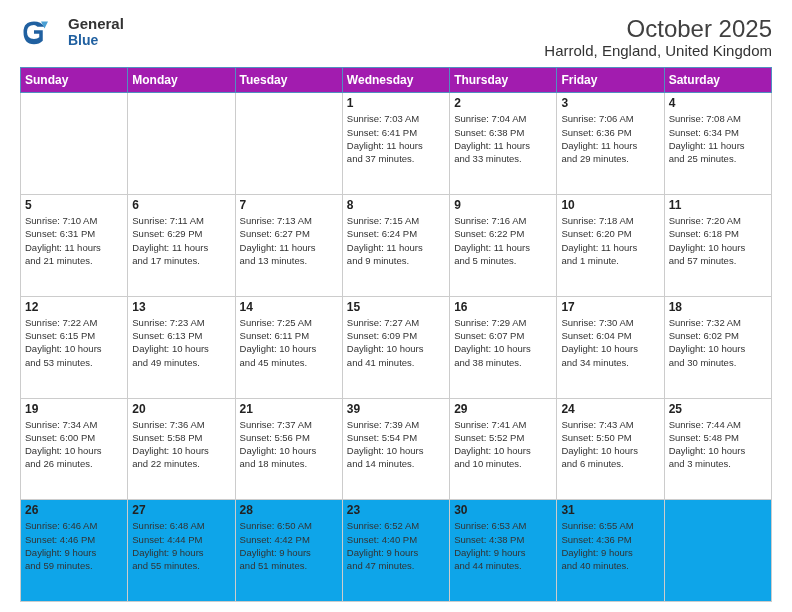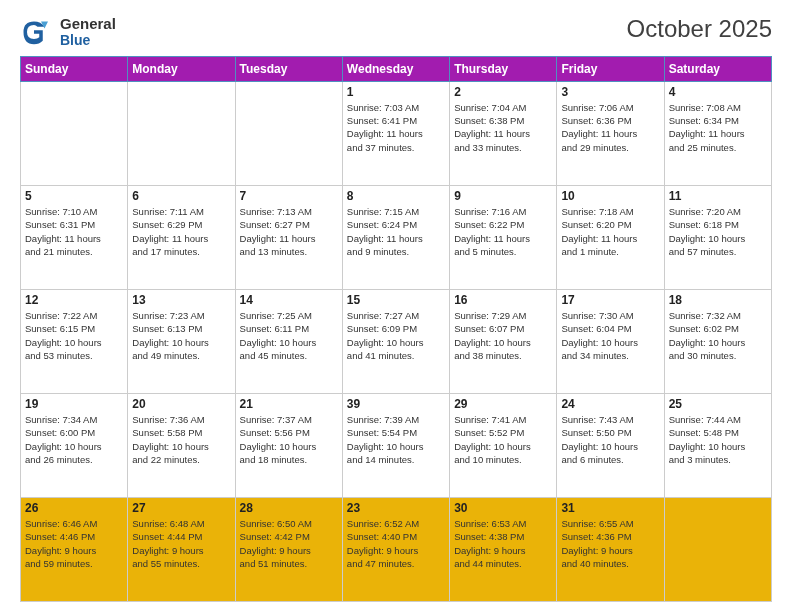--- a/index.html
+++ b/index.html
@@ -19,21 +19,21 @@
     }
     .header {
       display: flex;
       justify-content: space-between;
       align-items: flex-start;
       margin-bottom: 8px;
     }
     .logo {
       display: flex;
       align-items: center;
-      gap: 12px;
+      gap: 20px;
     }
     .logo-text {
       display: flex;
       flex-direction: column;
       line-height: 1.1;
     }
     .logo-general {
       font-size: 15px;
       font-weight: bold;
       color: #333;
@@ -80,21 +80,21 @@
     .calendar tbody tr td {
       border: 1px solid #ccc;
       vertical-align: top;
       padding: 3px 4px;
       font-size: 10px;
       color: #333;
       height: 88px;
       background: #fff;
     }
     .calendar tbody tr:last-child td {
-      background: #eab308;
+      background: #0ea5e9;
     }
     .day-number {
       font-size: 12px;
       font-weight: bold;
       color: #222;
       display: block;
       margin-bottom: 2px;
     }
     .day-info {
       font-size: 9.5px;
@@ -115,20 +115,21 @@
         <path d="M4 16 Q4 4 16 4 Q24 4 28 10 L20 10 Q18 8 16 8 Q8 8 8 16 Q8 24 16 24 Q20 24 22 22 L22 18 L16 18 L16 14 L26 14 L26 26 Q22 30 16 30 Q4 30 4 16Z" fill="#2060a0"></path>
         <path d="M24 4 L32 4 L28 12 Z" fill="#4a9fd4"></path>
       </svg>
       <div class="logo-text">
         <span class="logo-general">General</span>
         <span class="logo-blue">Blue</span>
       </div>
     </div>
     <div class="title-block">
       <h1>October 2025</h1>
+      <h2>Harrold, England, United Kingdom</h2>
     </div>
   </div>
 
   <table class="calendar">
     <thead>
       <tr>
         <th>Sunday</th>
         <th>Monday</th>
         <th>Tuesday</th>
         <th>Wednesday</th>

